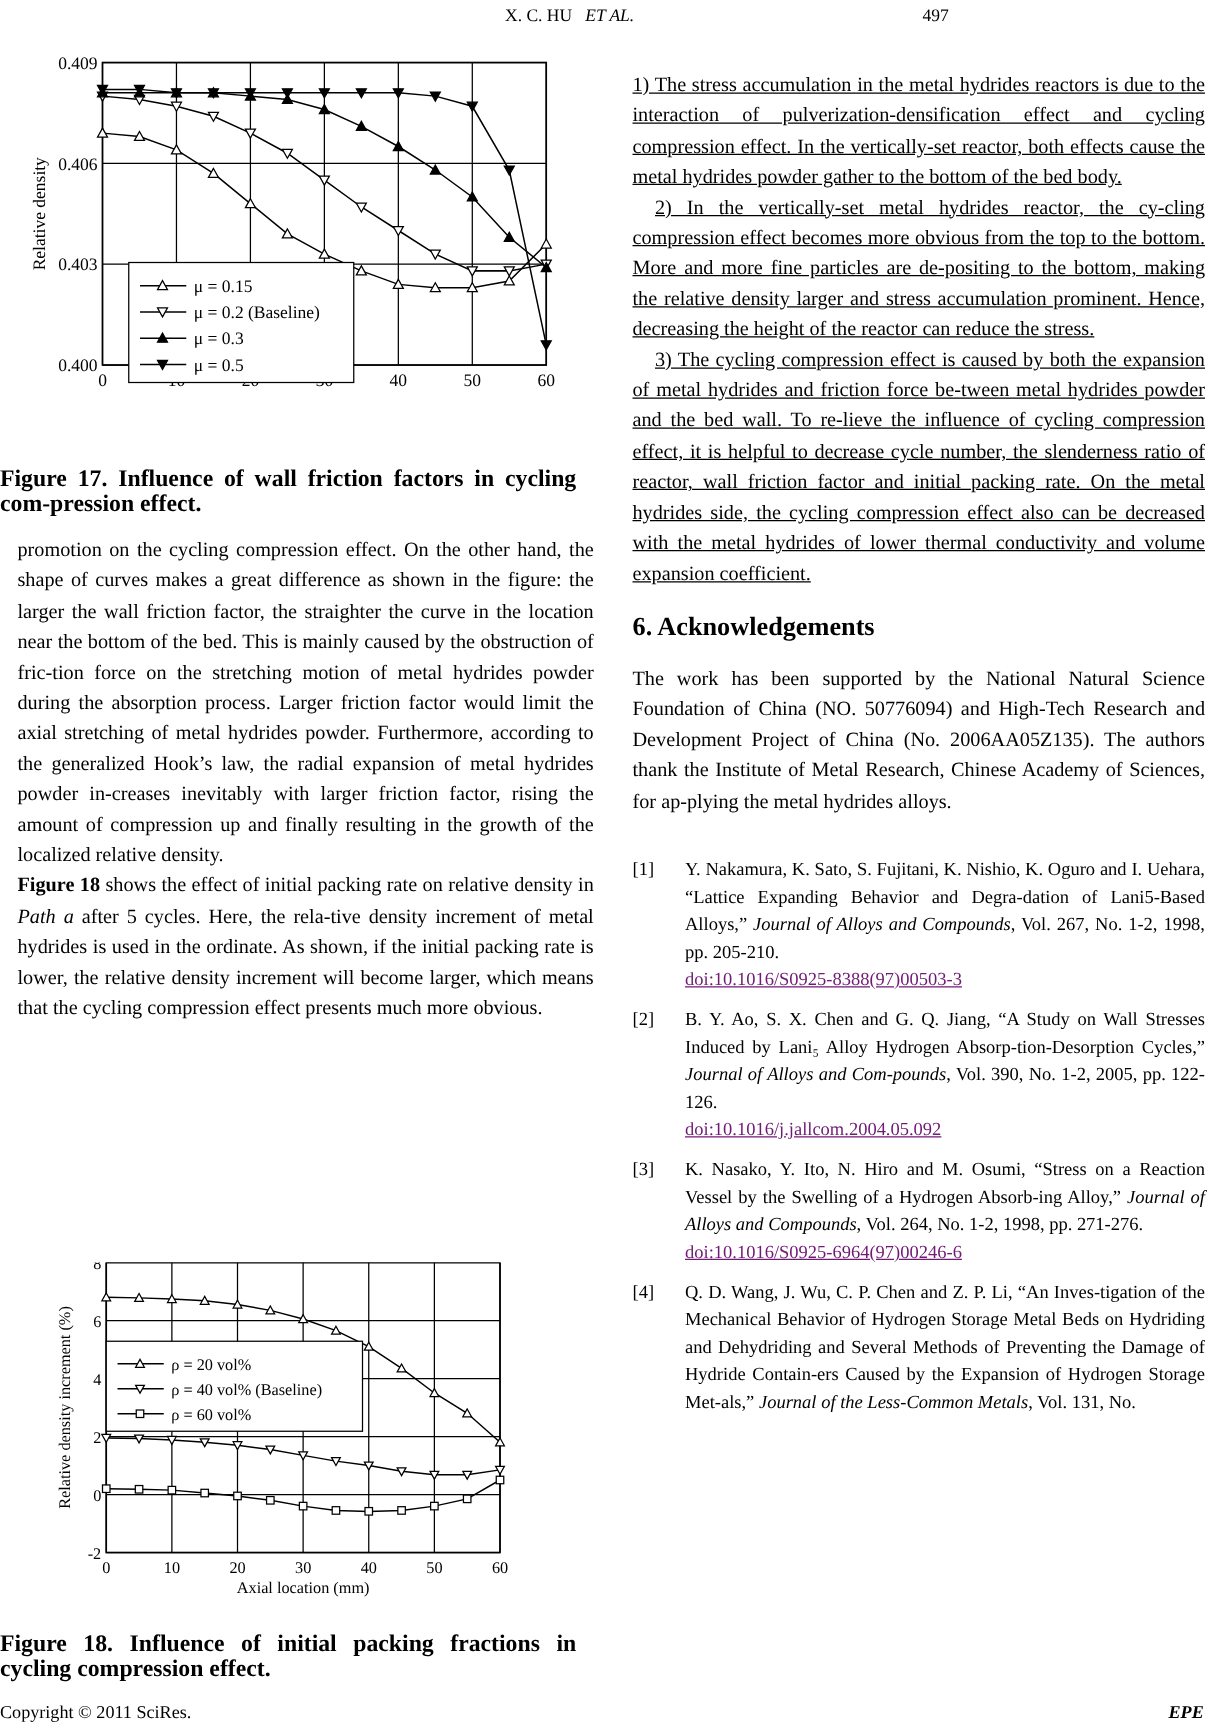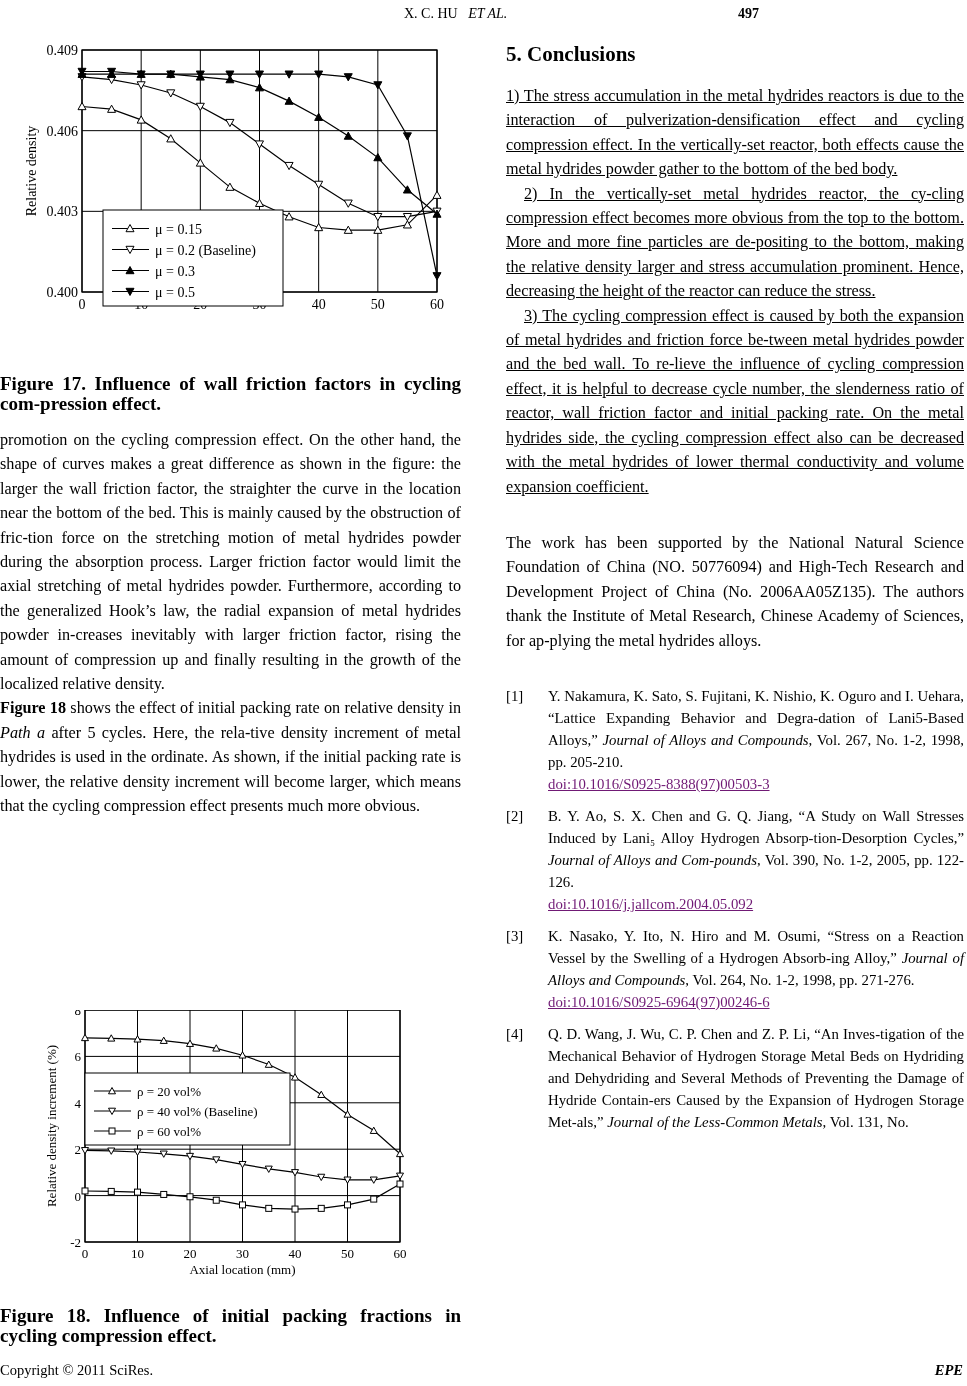--- a/index.html
+++ b/index.html
@@ -1,20 +1,20 @@
 <!DOCTYPE html>
 <html><head>
 <meta charset="utf-8">
 <style>
   html,body{margin:0;padding:0;background:#fff;}
   body{width:967px;height:1386px;position:relative;overflow:hidden;font-family:"Liberation Serif","DejaVu Serif",serif;color:#000;}
   .abs{position:absolute;}
   .header{top:6px;left:0;width:767px;height:20px;font-size:14px;}
   .header .authors{position:absolute;left:404px;top:0;}
-  .header .page{position:absolute;right:8px;top:0;font-weight:bold;}
+  .header .page{position:absolute;right:8px;top:0;}
   .col{position:absolute;font-size:16.2px;line-height:24.4px;text-align:justify;}
   .col p{margin:0;}
   .left{left:0;width:461px;}
   .right{left:506px;width:458px;}
   .indent{text-indent:18px;text-decoration:underline;}
   .caption{font-weight:bold;font-size:19px;line-height:20px;text-align:justify;}
   h2{font-size:21px;font-weight:bold;margin:0;line-height:28px;}
   .ref{position:relative;padding-left:42px;font-size:14.8px;line-height:22px;text-align:justify;margin-bottom:10px;}
   .ref .num{position:absolute;left:0;top:0;}
   .doi{color:#701a75;text-decoration:underline;}
@@ -131,21 +131,21 @@
     <line x1="112" y1="240.5" x2="149" y2="240.5" stroke="#000" stroke-width="1.2"></line>
     <polygon points="130,236.5 126,243.7 134,243.7" fill="#000" stroke="#000" stroke-width="1"></polygon>
     <text x="155" y="245.5" font-size="14">μ = 0.3</text>
     <line x1="112" y1="261.5" x2="149" y2="261.5" stroke="#000" stroke-width="1.2"></line>
     <polygon points="130,265.5 126,258.3 134,258.3" fill="#000" stroke="#000" stroke-width="1"></polygon>
     <text x="155" y="266.5" font-size="14">μ = 0.5</text>
   </svg>
 
 <div class="abs caption" style="left:0;top:374px;width:461px;">Figure 17. Influence of wall friction factors in cycling com-pression effect.</div>
 
-<div class="col left" style="top:428px;">
+<div class="col left" style="top:428px;padding-left:14px;">
   <p>promotion on the cycling compression effect. On the other hand, the shape of curves makes a great difference as shown in the figure: the larger the wall friction factor, the straighter the curve in the location near the bottom of the bed. This is mainly caused by the obstruction of fric-tion force on the stretching motion of metal hydrides powder during the absorption process. Larger friction factor would limit the axial stretching of metal hydrides powder. Furthermore, according to the generalized Hook’s law, the radial expansion of metal hydrides powder in-creases inevitably with larger friction factor, rising the amount of compression up and finally resulting in the growth of the localized relative density.</p>
   <p><b>Figure 18</b><span> shows the effect of initial packing rate on relative density in </span><i>Path a</i><span> after 5 cycles. Here, the rela-tive density increment of metal hydrides is used in the ordinate. As shown, if the initial packing rate is lower, the relative density increment will become larger, which means that the cycling compression effect presents much more obvious.</span></p>
 </div>
 
 <svg class="abs" id="fig18" style="left:40px;top:1010px;" width="380" height="280">
     <line x1="45" y1="0" x2="45" y2="232" stroke="#000" stroke-width="1"></line>
     <text x="45" y="248" text-anchor="middle" font-size="13">0</text>
     <line x1="97.5" y1="0" x2="97.5" y2="232" stroke="#000" stroke-width="1"></line>
     <text x="97.5" y="248" text-anchor="middle" font-size="13">10</text>
     <line x1="150" y1="0" x2="150" y2="232" stroke="#000" stroke-width="1"></line>
@@ -229,26 +229,26 @@
     <polygon points="72,104.5 68.5,98.2 75.5,98.2" fill="#fff" stroke="#000" stroke-width="1"></polygon>
     <text x="97" y="106" font-size="13">ρ = 40 vol% (Baseline)</text>
     <line x1="54" y1="121" x2="91" y2="121" stroke="#000" stroke-width="1.2"></line>
     <rect x="69" y="118" width="6" height="6" fill="#fff" stroke="#000" stroke-width="1"></rect>
     <text x="97" y="126" font-size="13">ρ = 60 vol%</text>
   </svg>
 
 <div class="abs caption" style="left:0;top:1306px;width:461px;">Figure 18. Influence of initial packing fractions in cycling compression effect.</div>
 
 <div class="col right" style="top:40px;">
-  <h2>5. Conclusions</h2>
   <div style="height:16px"></div>
   <p class="indent" style="text-indent:0">1) The stress accumulation in the metal hydrides reactors is due to the interaction of pulverization-densification effect and cycling compression effect. In the vertically-set reactor, both effects cause the metal hydrides powder gather to the bottom of the bed body.</p>
   <p class="indent">2) In the vertically-set metal hydrides reactor, the cy-cling compression effect becomes more obvious from the top to the bottom. More and more fine particles are de-positing to the bottom, making the relative density larger and stress accumulation prominent. Hence, decreasing the height of the reactor can reduce the stress.</p>
   <p class="indent">3) The cycling compression effect is caused by both the expansion of metal hydrides and friction force be-tween metal hydrides powder and the bed wall. To re-lieve the influence of cycling compression effect, it is helpful to decrease cycle number, the slenderness ratio of reactor, wall friction factor and initial packing rate. On the metal hydrides side, the cycling compression effect also can be decreased with the metal hydrides of lower thermal conductivity and volume expansion coefficient.</p>
   <div style="height:16px"></div>
+  <h2>6. Acknowledgements</h2>
   <div style="height:16px"></div>
   <p>The work has been supported by the National Natural Science Foundation of China (NO. 50776094) and High-Tech Research and Development Project of China (No. 2006AA05Z135). The authors thank the Institute of Metal Research, Chinese Academy of Sciences, for ap-plying the metal hydrides alloys.</p>
   <div style="height:16px"></div>
   <div style="height:16px"></div>
   <div id="refs">
     <div class="ref">
       <span class="num">[1]</span>
       <span>Y. Nakamura, K. Sato, S. Fujitani, K. Nishio, K. Oguro and I. Uehara, “Lattice Expanding Behavior and Degra-dation of Lani5-Based Alloys,” </span><i>Journal of Alloys and Compounds</i><span>, Vol. 267, No. 1-2, 1998, pp. 205-210.</span><br>
       <span class="doi">doi:10.1016/S0925-8388(97)00503-3</span>
     </div>

